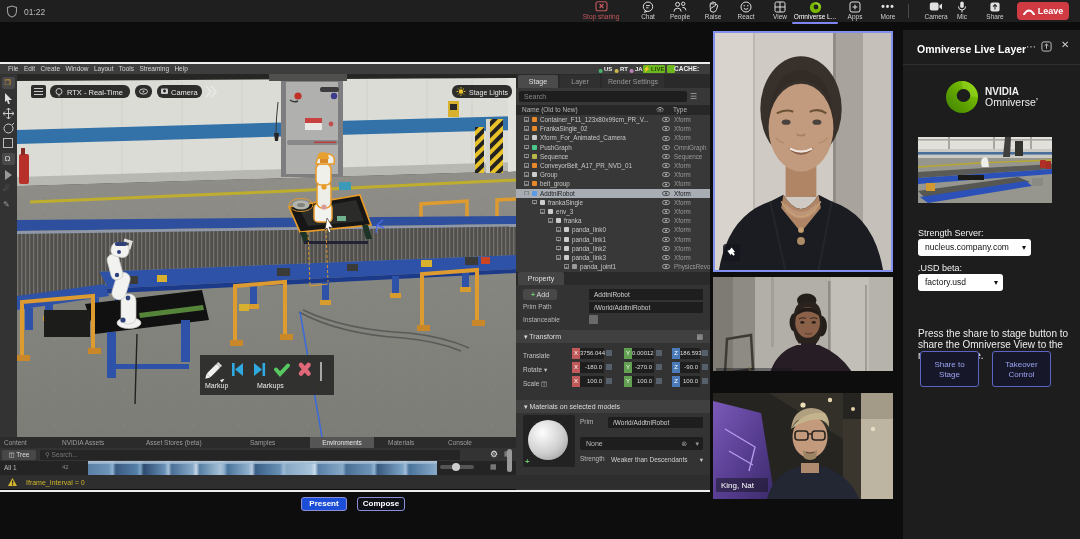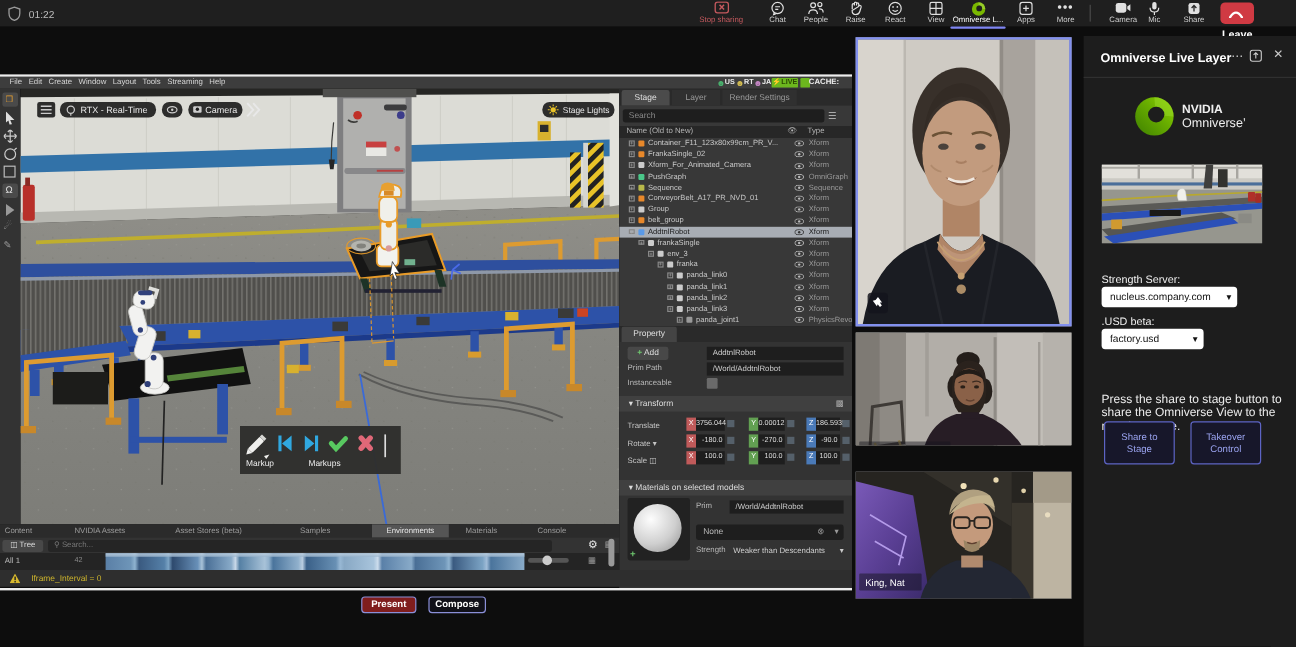--- a/index.html
+++ b/index.html
@@ -114,21 +114,21 @@
           </svg></div>
     <div class="lb">Mic</div>
   </div>
   <div class="tbtn" style="left:975px;width:40px">
     <div class="ic"><svg width="12" height="12" viewBox="0 0 12 12">
             <rect x="1.4" y="1.4" width="9.2" height="9.2" rx="2" fill="#e0e0e0"></rect>
             <path d="M6 8.6 V3.8 M4 5.6 L6 3.6 L8 5.6" fill="none" stroke="#2a2a2a" stroke-width="1.1"></path>
           </svg></div>
     <div class="lb">Share</div>
   </div>
-  <div class="abs" style="left:1017px;top:2px;width:28px;height:18px;background:#d03a43;border-radius:4px;color:#fff;font-size:9px;font-weight:bold;line-height:18px;text-align:center"><svg style="vertical-align:-1px;margin-right:3px" width="12" height="6" viewBox="0 0 12 6">
+  <div class="abs" style="left:1017px;top:2px;width:52px;height:18px;background:#d03a43;border-radius:4px;color:#fff;font-size:9px;font-weight:bold;line-height:18px;text-align:center"><svg style="vertical-align:-1px;margin-right:3px" width="12" height="6" viewBox="0 0 12 6">
           <path d="M1 5.4 Q6 -2.4 11 5.4" fill="none" stroke="#fff" stroke-width="2" stroke-linecap="round"></path>
         </svg>Leave</div>
 </div>
 
 <div id="app">
   <div id="appTopBorder"></div>
   <div id="menubar"><span style="margin-left:8px">File&nbsp;&nbsp; Edit&nbsp;&nbsp; Create&nbsp;&nbsp; Window&nbsp;&nbsp; Layout&nbsp;&nbsp; Tools&nbsp;&nbsp; Streaming&nbsp;&nbsp; Help</span>
     <span style="position:absolute;left:597px;top:2px;color:#4ab870;font-size:7px">☻</span><span style="position:absolute;left:604px;top:0;font-size:6px;font-weight:bold;color:#eee">US</span>
     <span style="position:absolute;left:613px;top:2px;color:#d8c050;font-size:7px">☻</span><span style="position:absolute;left:620px;top:0;font-size:6px;font-weight:bold;color:#eee">RT</span>
     <span style="position:absolute;left:628px;top:2px;color:#c888c8;font-size:7px">☻</span><span style="position:absolute;left:635px;top:0;font-size:6px;font-weight:bold;color:#eee">JA</span>
@@ -681,21 +681,21 @@
     <svg style="position:absolute;left:8px;top:3px" width="9" height="8">
           <polygon points="4.5,0 9,8 0,8" fill="#d8b92e"></polygon>
           <rect x="4" y="2.5" width="1.2" height="3" fill="#222"></rect>
           <rect x="4" y="6.2" width="1.2" height="1.2" fill="#222"></rect>
         </svg>
     <span style="position:absolute;left:26px;top:4px;color:#cdb42c;font-size:7px">Iframe_Interval = 0</span>
   </div>
   <div id="appBotBorder"></div>
 </div>
 
-<div class="abs" style="left:301px;top:497px;width:46px;height:14px;border:1.5px solid #8a8fd8;border-radius:3px;background:#7f1d1d;color:#fff;font-size:8px;font-weight:bold;text-align:center;line-height:11px">Present</div>
+<div class="abs" style="left:301px;top:497px;width:46px;height:14px;border:1.5px solid #8a8fd8;border-radius:3px;background:#1d4ed8;color:#fff;font-size:8px;font-weight:bold;text-align:center;line-height:11px">Present</div>
 <div class="abs" style="left:357px;top:497px;width:48px;height:14px;border:1.5px solid #8a8fd8;border-radius:3px;background:#101018;color:#fff;font-size:8px;font-weight:bold;text-align:center;line-height:11px">Compose</div>
 
 <div class="tile" id="tile1" style="top:31px;height:241px;border:2px solid #8290ee">
 <svg width="176" height="237" viewBox="0 0 176 237">
   <rect width="176" height="237" fill="#cfcbc4"></rect>
   <rect x="0" y="0" width="38" height="237" fill="#d8d4cd"></rect>
   <rect x="120" y="0" width="28" height="237" fill="#a8a39d"></rect>
   <rect x="148" y="0" width="28" height="237" fill="#c5c1ba"></rect>
   <rect x="118" y="0" width="3" height="237" fill="#918c86"></rect>
   <rect x="38" y="0" width="2" height="237" fill="#bcb8b1"></rect>

